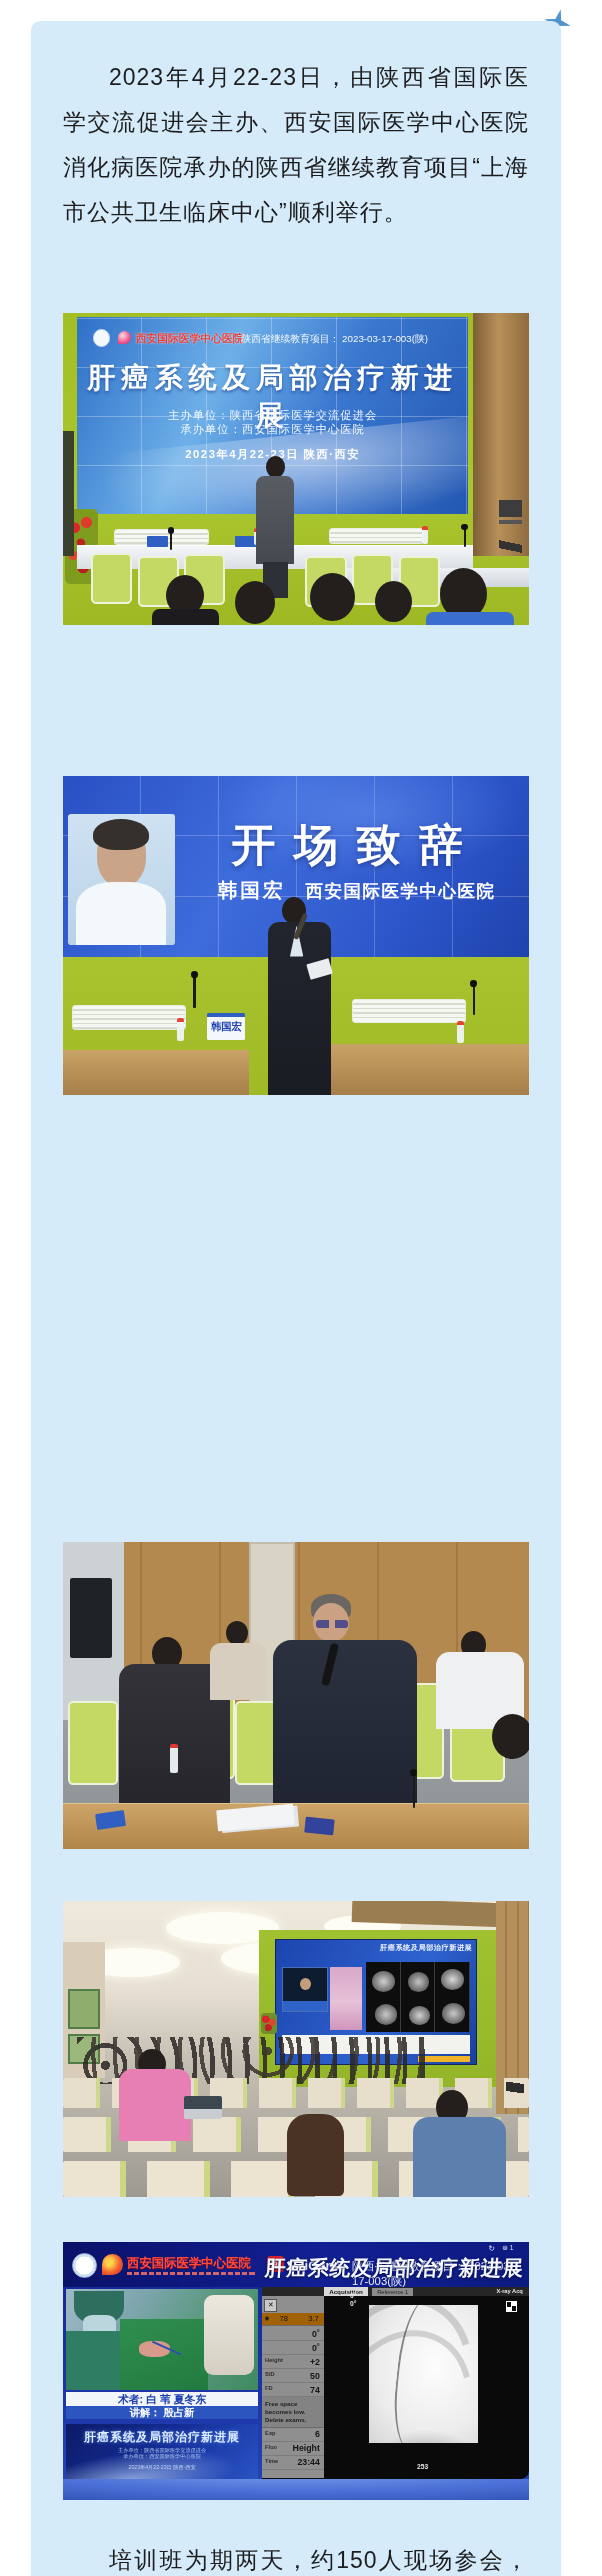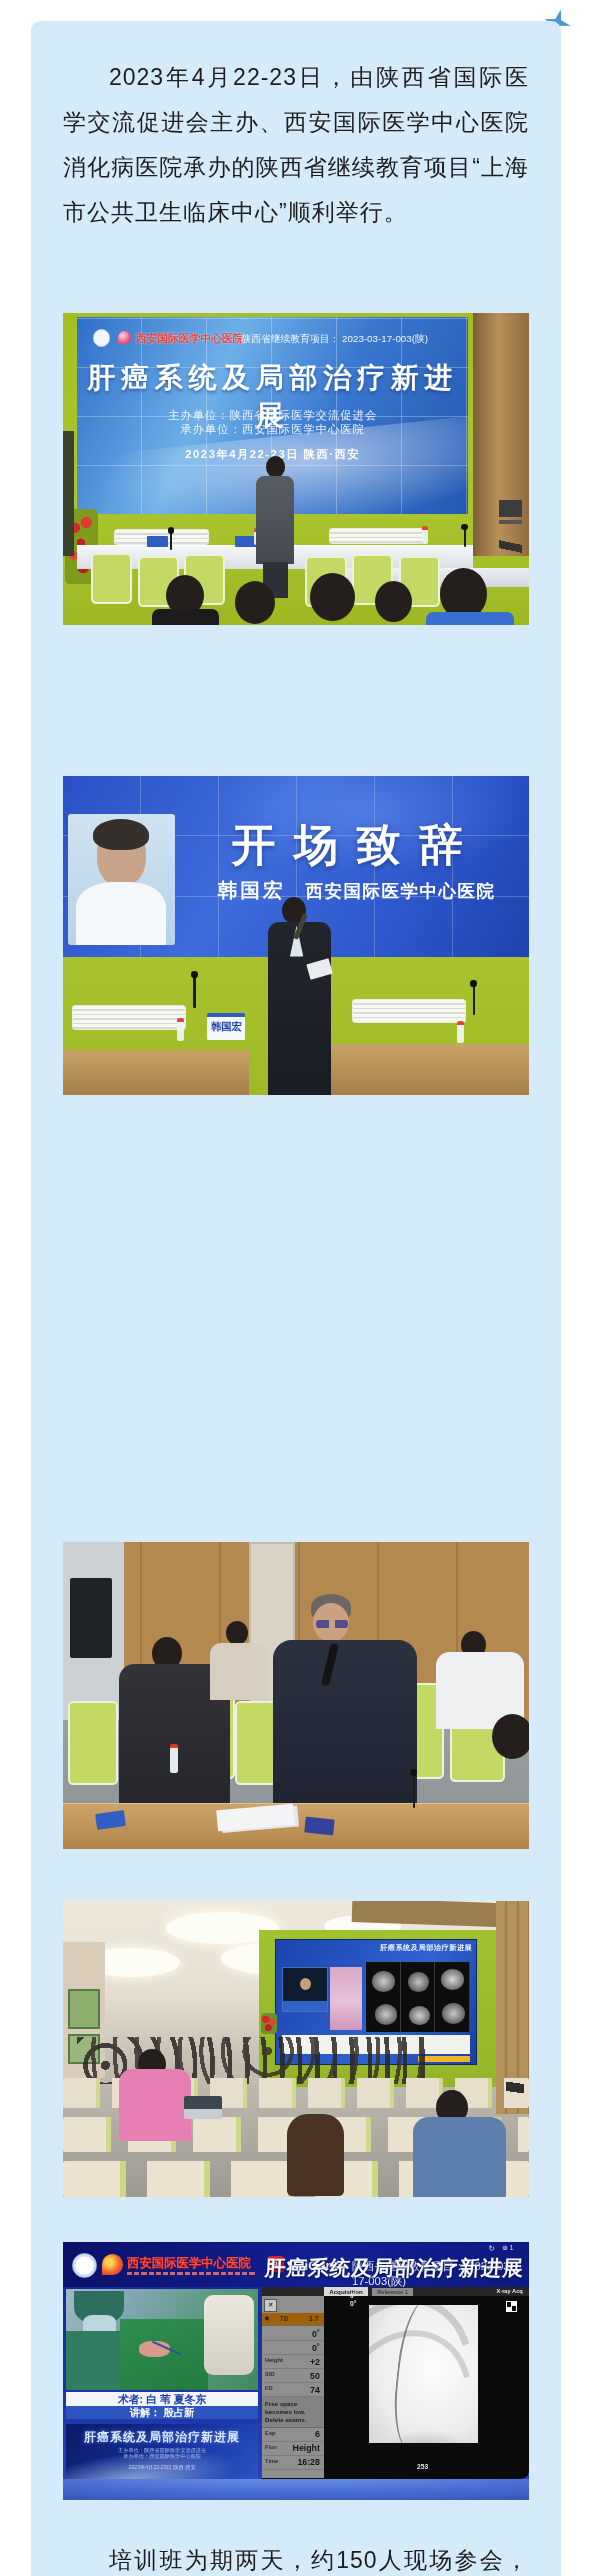--- a/index.html
+++ b/index.html
@@ -278,21 +278,21 @@
             <div class="sb-row">
               <span class="lbl">Exp</span>
               <span class="val">6</span>
               </div>
             <div class="sb-row">
               <span class="lbl">Fluo</span>
               <span class="val">Height</span>
               </div>
             <div class="sb-row">
               <span class="lbl">Time</span>
-              <span class="val">16:28</span>
+              <span class="val">23:44</span>
               </div>
             <div class="sb-row" style="margin-top:7.2px;">
               <span class="lbl">DAP</span>
               <span class="val">533</span>
               </div>
 
           </div>
         </div>
 
         <div class="abs" style="left:88px;top:5.2px;color:#e9e9e9;font-size:6.7px;font-weight:bold;line-height:8.2px;">

